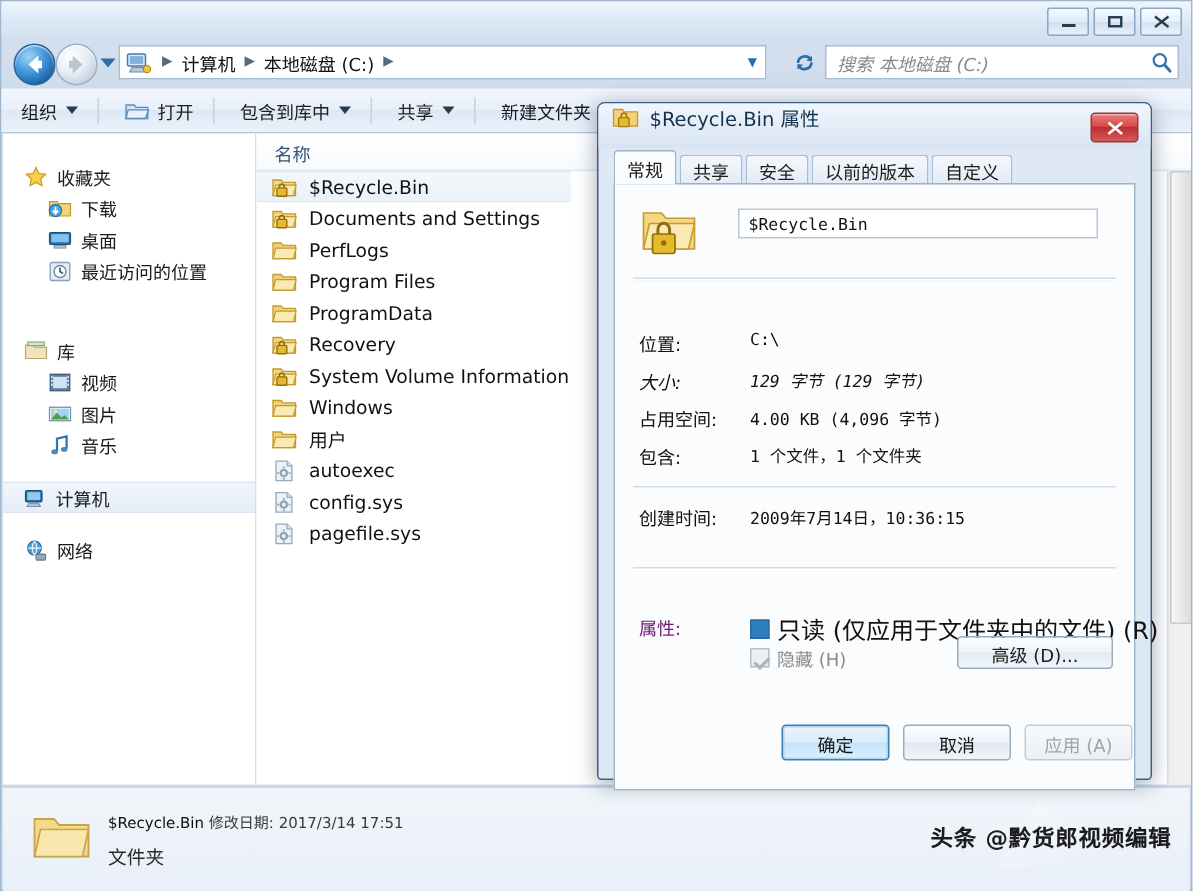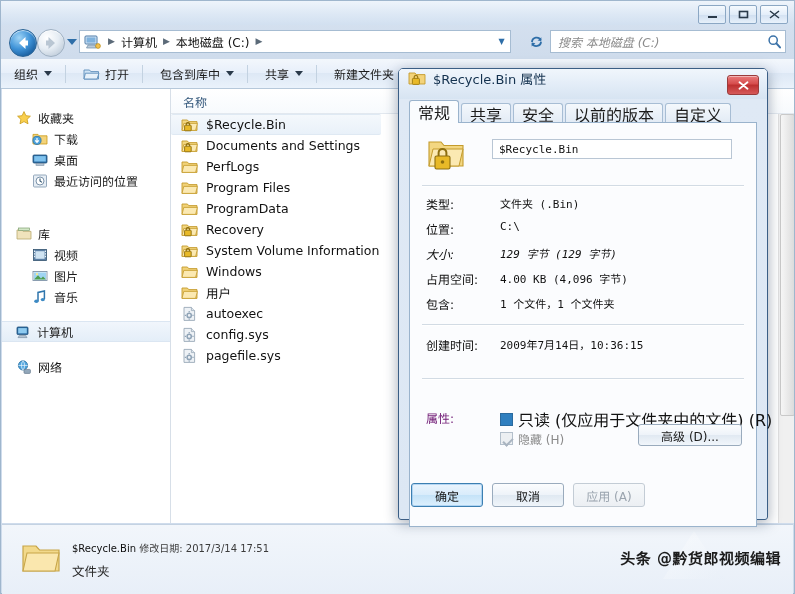--- a/index.html
+++ b/index.html
@@ -209,21 +209,21 @@
     box-shadow:inset 0 1px 0 rgba(255,255,255,.45);
   }
   #props-tabstrip{
     position:absolute;left:10px;top:32px;width:348px;height:22px;
     display:flex;align-items:flex-end;
   }
   .tab{
     height:19px;padding:0 8px;margin-right:2px;
     background:linear-gradient(to bottom,#f4f8fc,#e2ebf5);
     border:1px solid #a7bdd4;border-bottom:none;border-radius:3px 3px 0 0;
-    font-size:16px;color:#1b1b1b;display:flex;align-items:center;white-space:nowrap;
+    font-size:12px;color:#1b1b1b;display:flex;align-items:center;white-space:nowrap;
   }
   .tab.active{
     height:22px;background:#fafcfe;border-color:#9ab3cc;
     font-weight:normal;position:relative;z-index:3;
   }
   #props-page{
     position:absolute;left:10px;top:53px;width:348px;height:405px;
     background:#fbfcfe;border:1px solid #9ab3cc;
     box-sizing:border-box;
   }
@@ -272,22 +272,22 @@
     transform:rotate(-45deg);
   }
   #advanced-btn{
     position:absolute;left:228px;top:301px;width:104px;height:22px;
     background:linear-gradient(to bottom,#fcfdfe 0%,#eef3f9 48%,#e1e9f2 52%,#f1f6fb 100%);
     border:1px solid #9aabbd;border-radius:3px;
     display:flex;align-items:center;justify-content:center;
     font-size:12px;color:#1b1b1b;box-sizing:border-box;
   }
   #props-buttons{
-    position:absolute;left:12px;bottom:10px;width:368px;height:26px;
-    display:flex;gap:9px;padding-right:12px;box-sizing:border-box;
+    position:absolute;left:0;bottom:10px;width:368px;height:26px;
+    display:flex;justify-content:flex-end;gap:9px;padding-right:12px;box-sizing:border-box;
   }
   .dlg-btn{
     width:72px;height:24px;border-radius:3px;box-sizing:border-box;
     display:flex;align-items:center;justify-content:center;
     font-size:12px;color:#161616;
     background:linear-gradient(to bottom,#fcfdfe 0%,#eef3f9 48%,#e0e9f2 52%,#f0f5fa 100%);
     border:1px solid #9aabbd;
   }
   .dlg-btn.default{
     border:1px solid #3c7fb1;
@@ -702,24 +702,20 @@
           <rect x="9" y="21" width="15" height="13" rx="1.6" fill="#e8b928" stroke="#8d6e0f" stroke-width="1.1"></rect>
           <path d="M12.6 21 V17.8 A3.9 3.9 0 0 1 20.4 17.8 V21" fill="none" stroke="#8d6e0f" stroke-width="2"></path>
           <circle cx="16.5" cy="27" r="1.8" fill="#8d6e0f"></circle>
         </svg>
       </div>
 
       <div id="name-field">$Recycle.Bin</div>
 
       <div class="hr" style="top:62px;"></div>
 
-      <div class="prop-row" style="top:72px;">
-        <span class="prop-label">类型:</span>
-        <span class="prop-value mono">文件夹 (.Bin)</span>
-      </div>
       <div class="prop-row" style="top:97px;">
         <span class="prop-label">位置:</span>
         <span class="prop-value mono">C:\</span>
       </div>
       <div class="prop-row" style="top:122px;font-style:italic;">
         <span class="prop-label">大小:</span>
         <span class="prop-value mono">129 字节 (129 字节)</span>
       </div>
       <div class="prop-row" style="top:147px;">
         <span class="prop-label">占用空间:</span>

